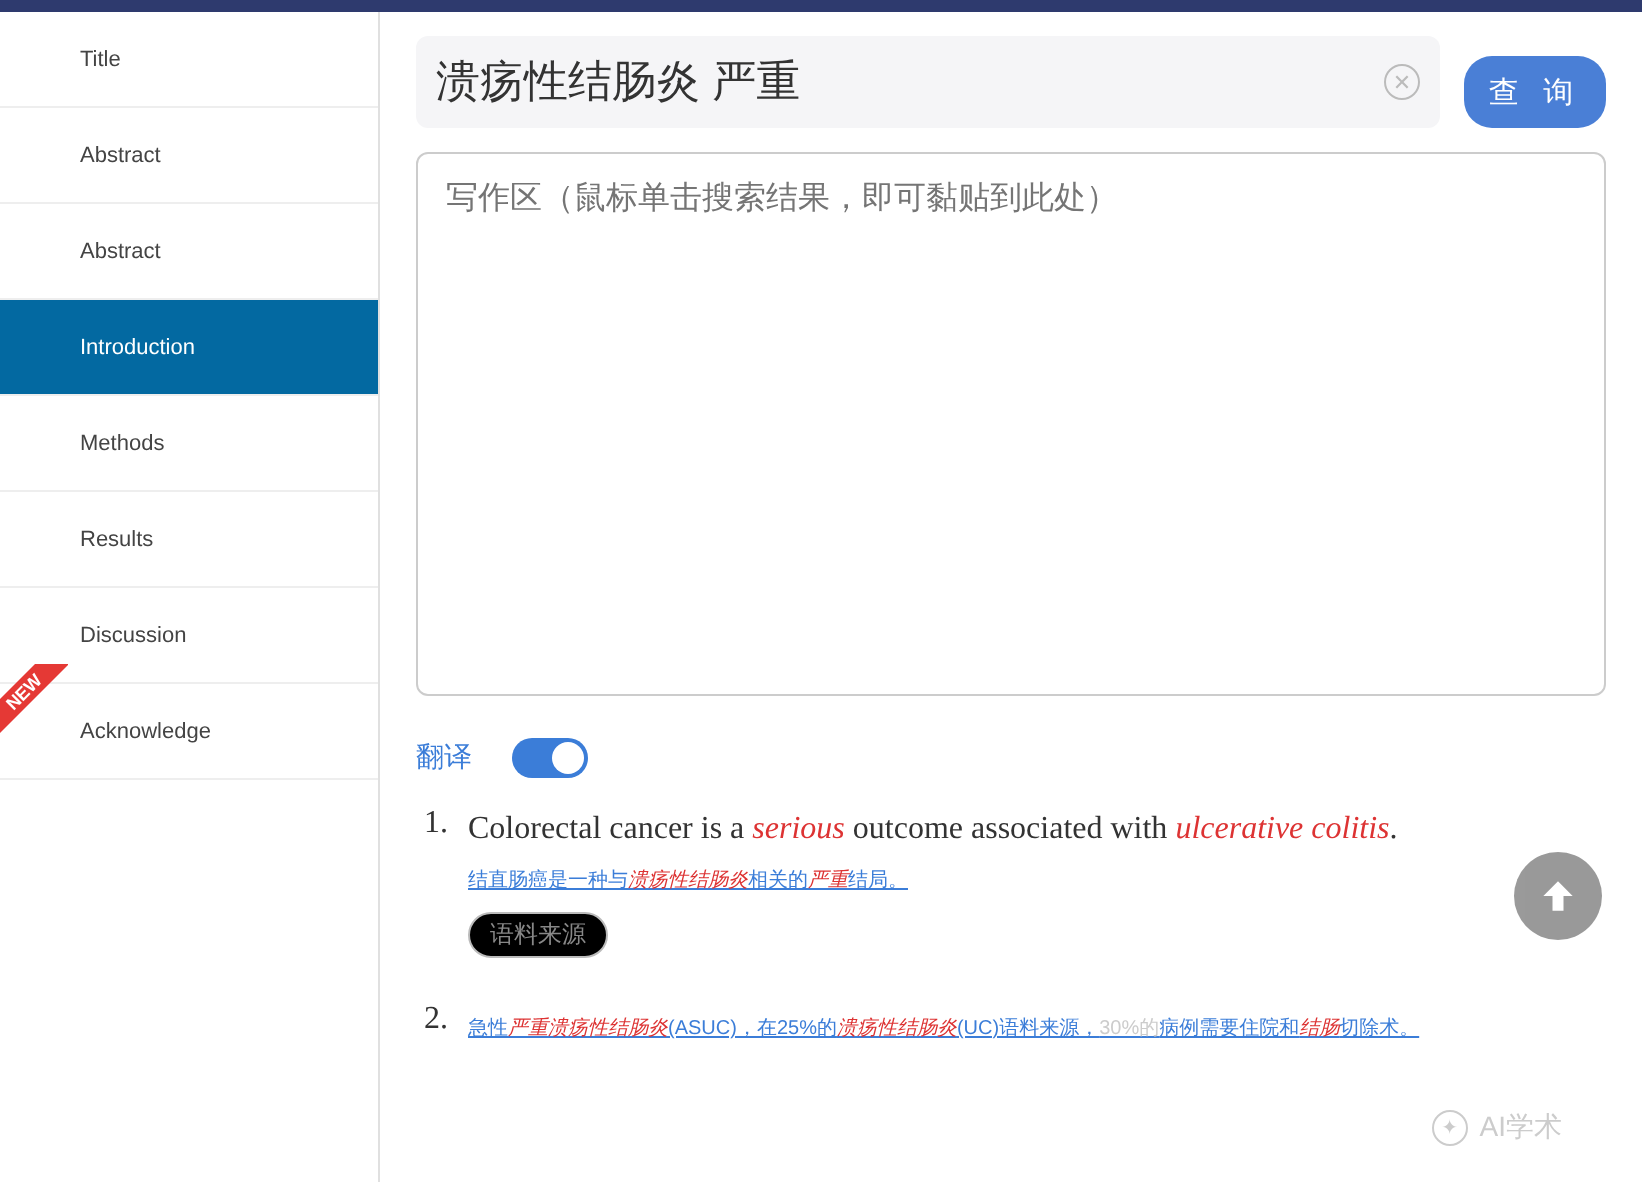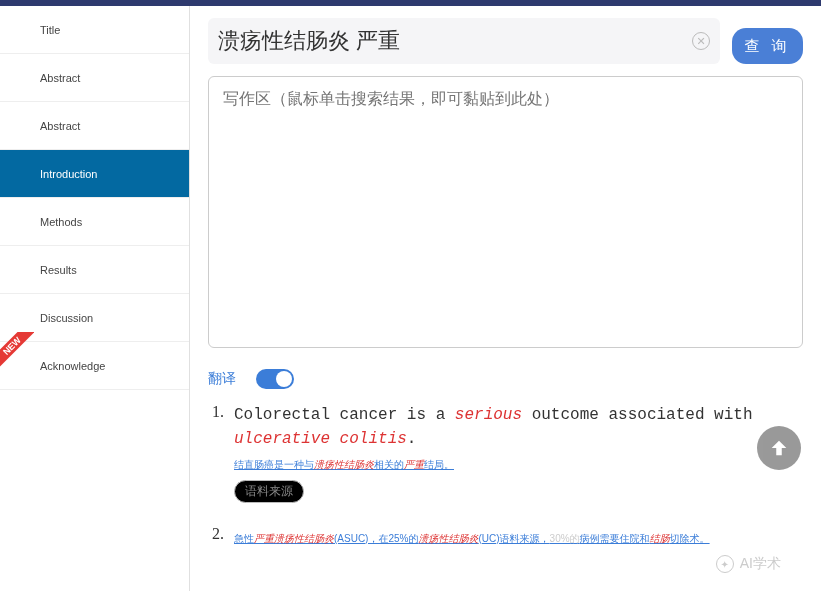--- a/index.html
+++ b/index.html
@@ -19,21 +19,21 @@
 .query-btn { width: 71px; height: 36px; background: #4a7fd6; color: #fff; border: none; border-radius: 14px; font-size: 15px; cursor: pointer; letter-spacing: 4px; }
 .writing-area { width: 100%; height: 272px; border: 1px solid #ccc; border-radius: 6px; padding: 12px 14px; font-size: 16px; color: #999; resize: none; outline: none; font-family: inherit; }
 .translate-row { display: flex; align-items: center; gap: 20px; margin: 18px 0 14px 0; }
 .translate-label { color: #3b7dd8; font-size: 14px; }
 .toggle { width: 38px; height: 20px; background: #3b7dd8; border-radius: 10px; position: relative; cursor: pointer; }
 .toggle::after { content: ""; position: absolute; right: 2px; top: 2px; width: 16px; height: 16px; background: #fff; border-radius: 50%; }
 .results { padding-left: 4px; }
 .result-item { margin-bottom: 22px; display: flex; }
 .result-num { width: 22px; flex-shrink: 0; font-size: 16px; color: #333; font-family: Georgia, serif; }
 .result-body { flex: 1; }
-.result-en { font-family: Liberation Mono, monospace; font-size: 16px; color: #333; line-height: 1.5; }
+.result-en { font-family: Liberation Serif, serif; font-size: 16px; color: #333; line-height: 1.5; }
 .hl { color: #d33; font-style: italic; }
 .result-zh { color: #3b7dd8; font-size: 10px; margin-top: 6px; line-height: 1.5; text-decoration: underline; }
 .zh-hl { color: #d33; font-style: italic; }
 .source-btn { display: inline-block; margin-top: 8px; border: 1px solid #bbb; border-radius: 12px; padding: 2px 10px; font-size: 12px; color: #888; cursor: pointer; background: #000000; }
 .scroll-top { position: absolute; right: 20px; top: 420px; width: 44px; height: 44px; background: #888; border-radius: 50%; display: flex; align-items: center; justify-content: center; cursor: pointer; opacity: 0.85; }
 .scroll-top svg { fill: #fff; }
 .watermark { position: absolute; right: 40px; bottom: 18px; color: #ccc; font-size: 14px; display: flex; align-items: center; gap: 6px; pointer-events: none; }
 .watermark-icon { width: 18px; height: 18px; border: 1.5px solid #ccc; border-radius: 50%; display: flex; align-items: center; justify-content: center; font-size: 10px; }
 .fade-text { color: #ccc; }
 </style>

